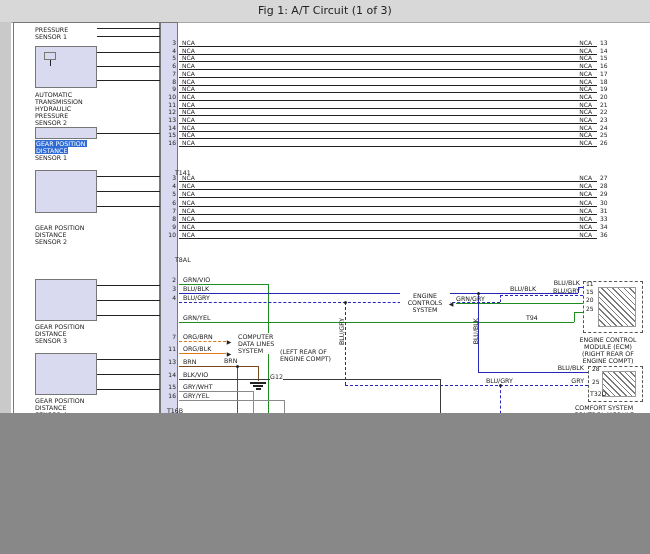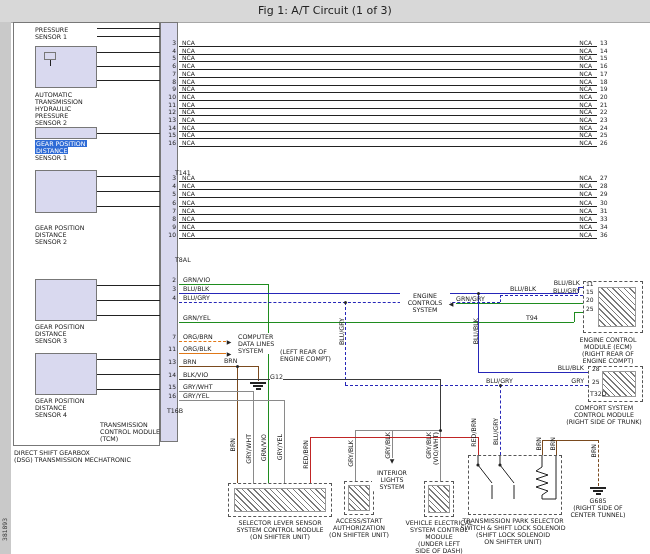--- a/index.html
+++ b/index.html
@@ -1,16 +1,16 @@
 <!DOCTYPE html>
 <html><head>
 <meta charset="utf-8">
 <style>
   html,body{margin:0;padding:0;background:#888;}
-  #canvas{position:relative;width:650px;height:554px;background:#ffffff;overflow:hidden;
+  #canvas{position:relative;width:650px;height:413px;background:#ffffff;overflow:hidden;
           font-family:"DejaVu Sans","Liberation Sans",sans-serif;color:#1a1a1a;}
   .abs{position:absolute;}
   #titlebar{left:0;top:0;width:650px;height:22px;background:#d8d8d8;border-bottom:1px solid #a8a8a8;
             font-size:11px;line-height:22px;text-align:center;color:#222;}
   #leftstrip{left:0;top:22px;width:11px;height:532px;background:#c9c9c9;}
   .tiny{font-size:6px;line-height:7px;white-space:nowrap;}
   .lbl{font-size:6.3px;line-height:7px;white-space:nowrap;}
   .rot{writing-mode:vertical-rl;transform:rotate(180deg);}
   .cap{font-size:6.3px;line-height:7px;}
   .hl{background:#2e6bd6;color:#fff;padding:0 1px;display:inline-block;}

